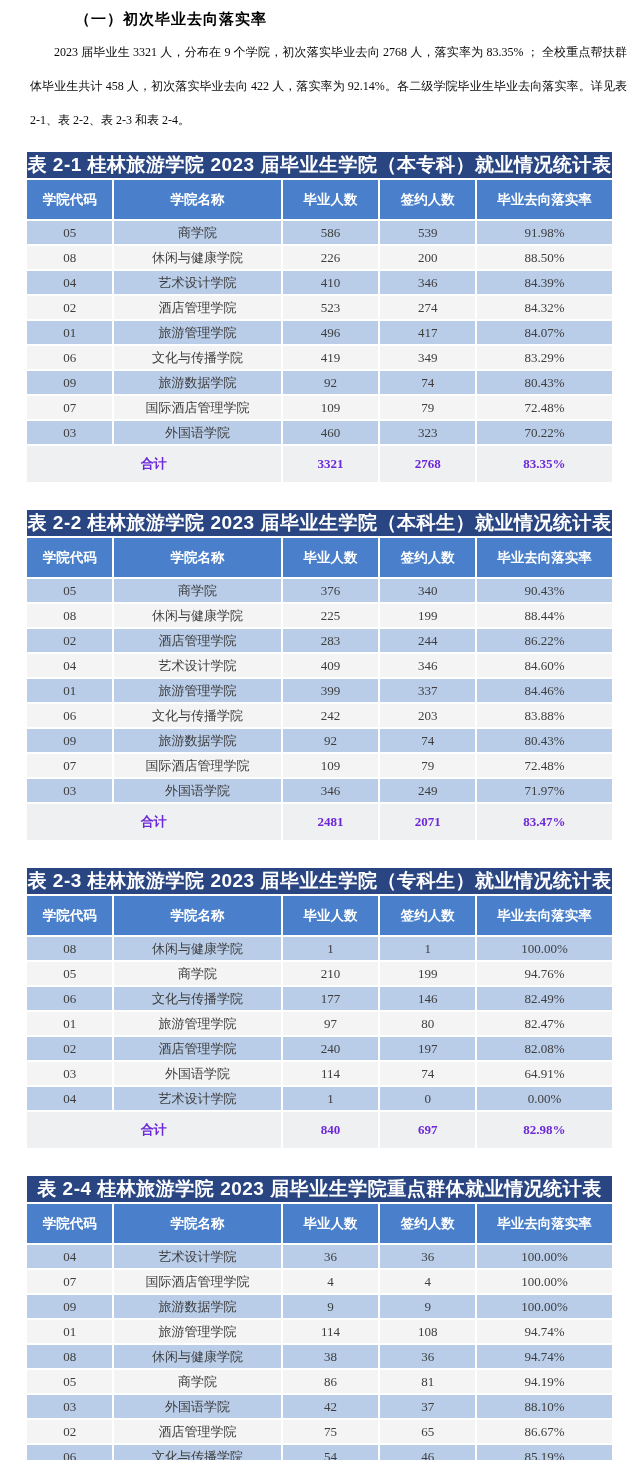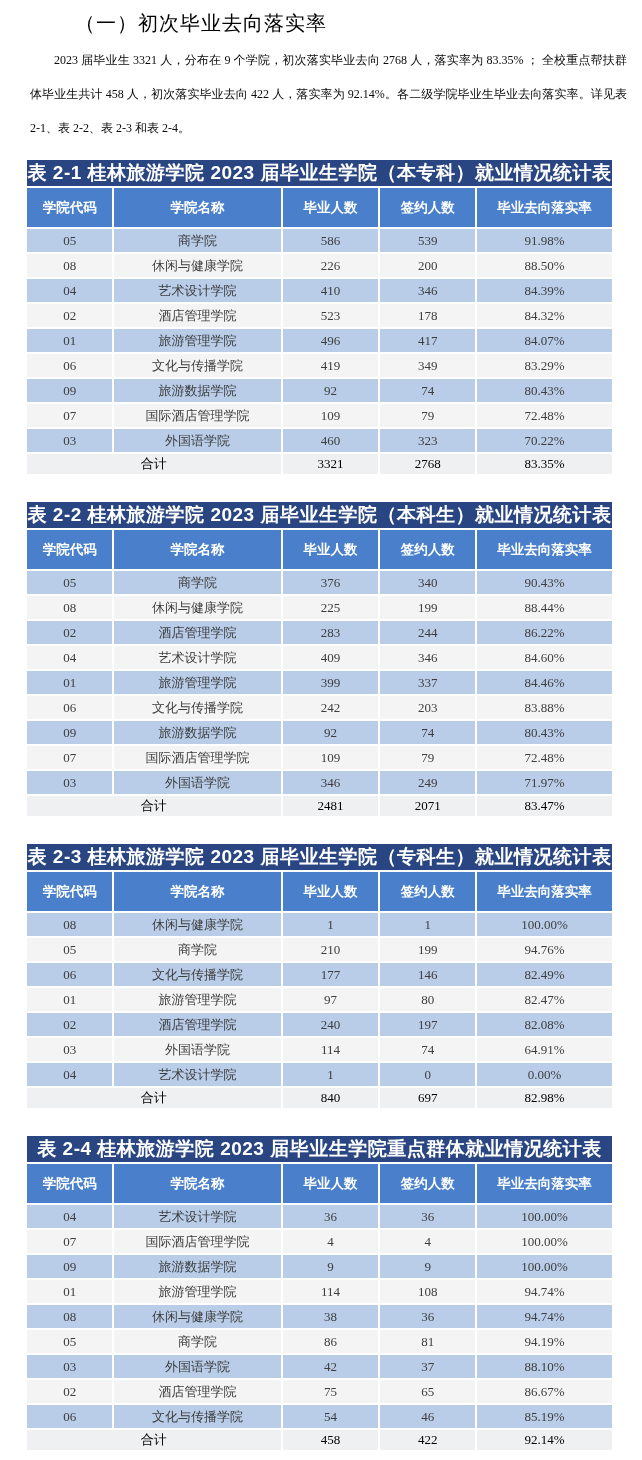--- a/index.html
+++ b/index.html
@@ -8,22 +8,22 @@
     width: 642px;
     height: 1460px;
     overflow: hidden;
     font-family: "Liberation Serif", "DejaVu Serif", serif;
     color: #000;
   }
   .page { padding: 8px 16px 0 25px; }
 
   h1.heading {
     font-family: "Liberation Sans", "DejaVu Sans", sans-serif;
-    font-size: 20px;
-    font-weight: normal;
+    font-size: 15px;
+    font-weight: bold;
     color: #000;
     margin: 2px 0 6px 50px;
     letter-spacing: 1px;
   }
   p.intro {
     font-size: 12px;
     line-height: 34px;
     text-align: justify;
     text-indent: 2em;
     color: #0a0a0a;
@@ -71,23 +71,23 @@
   .data-row td {
     font-size: 13px;
     color: #3d3d3d;
     height: 23px;
   }
   .data-row.alt-blue td { background: #b9cde9; }
   .data-row.alt-gray td { background: #f4f4f4; }
   .total-row td {
     background: #eef0f1;
     font-size: 13px;
-    font-weight: normal;
-    color: #000000;
-    height: 20px;
+    font-weight: bold;
+    color: #6d28d9;
+    height: 36px;
   }
 </style>
 </head>
 <body>
 
 <div class="page">
   <h1 class="heading">（一）初次毕业去向落实率</h1>
   <p class="intro">2023 届毕业生 3321 人，分布在 9 个学院，初次落实毕业去向 2768 人，落实率为 83.35% ； 全校重点帮扶群体毕业生共计 458 人，初次落实毕业去向 422 人，落实率为 92.14%。各二级学院毕业生毕业去向落实率。详见表 2-1、表 2-2、表 2-3 和表 2-4。</p>
   <div id="tables-container">
   <table class="stat-table">
@@ -129,21 +129,21 @@
             <td>04</td>
             <td>艺术设计学院</td>
             <td>410</td>
             <td>346</td>
             <td>84.39%</td>
           </tr>
           <tr class="data-row alt-gray">
             <td>02</td>
             <td>酒店管理学院</td>
             <td>523</td>
-            <td>178</td>
+            <td>274</td>
             <td>84.32%</td>
           </tr>
           <tr class="data-row alt-blue">
             <td>01</td>
             <td>旅游管理学院</td>
             <td>496</td>
             <td>417</td>
             <td>84.07%</td>
           </tr>
           <tr class="data-row alt-gray">

